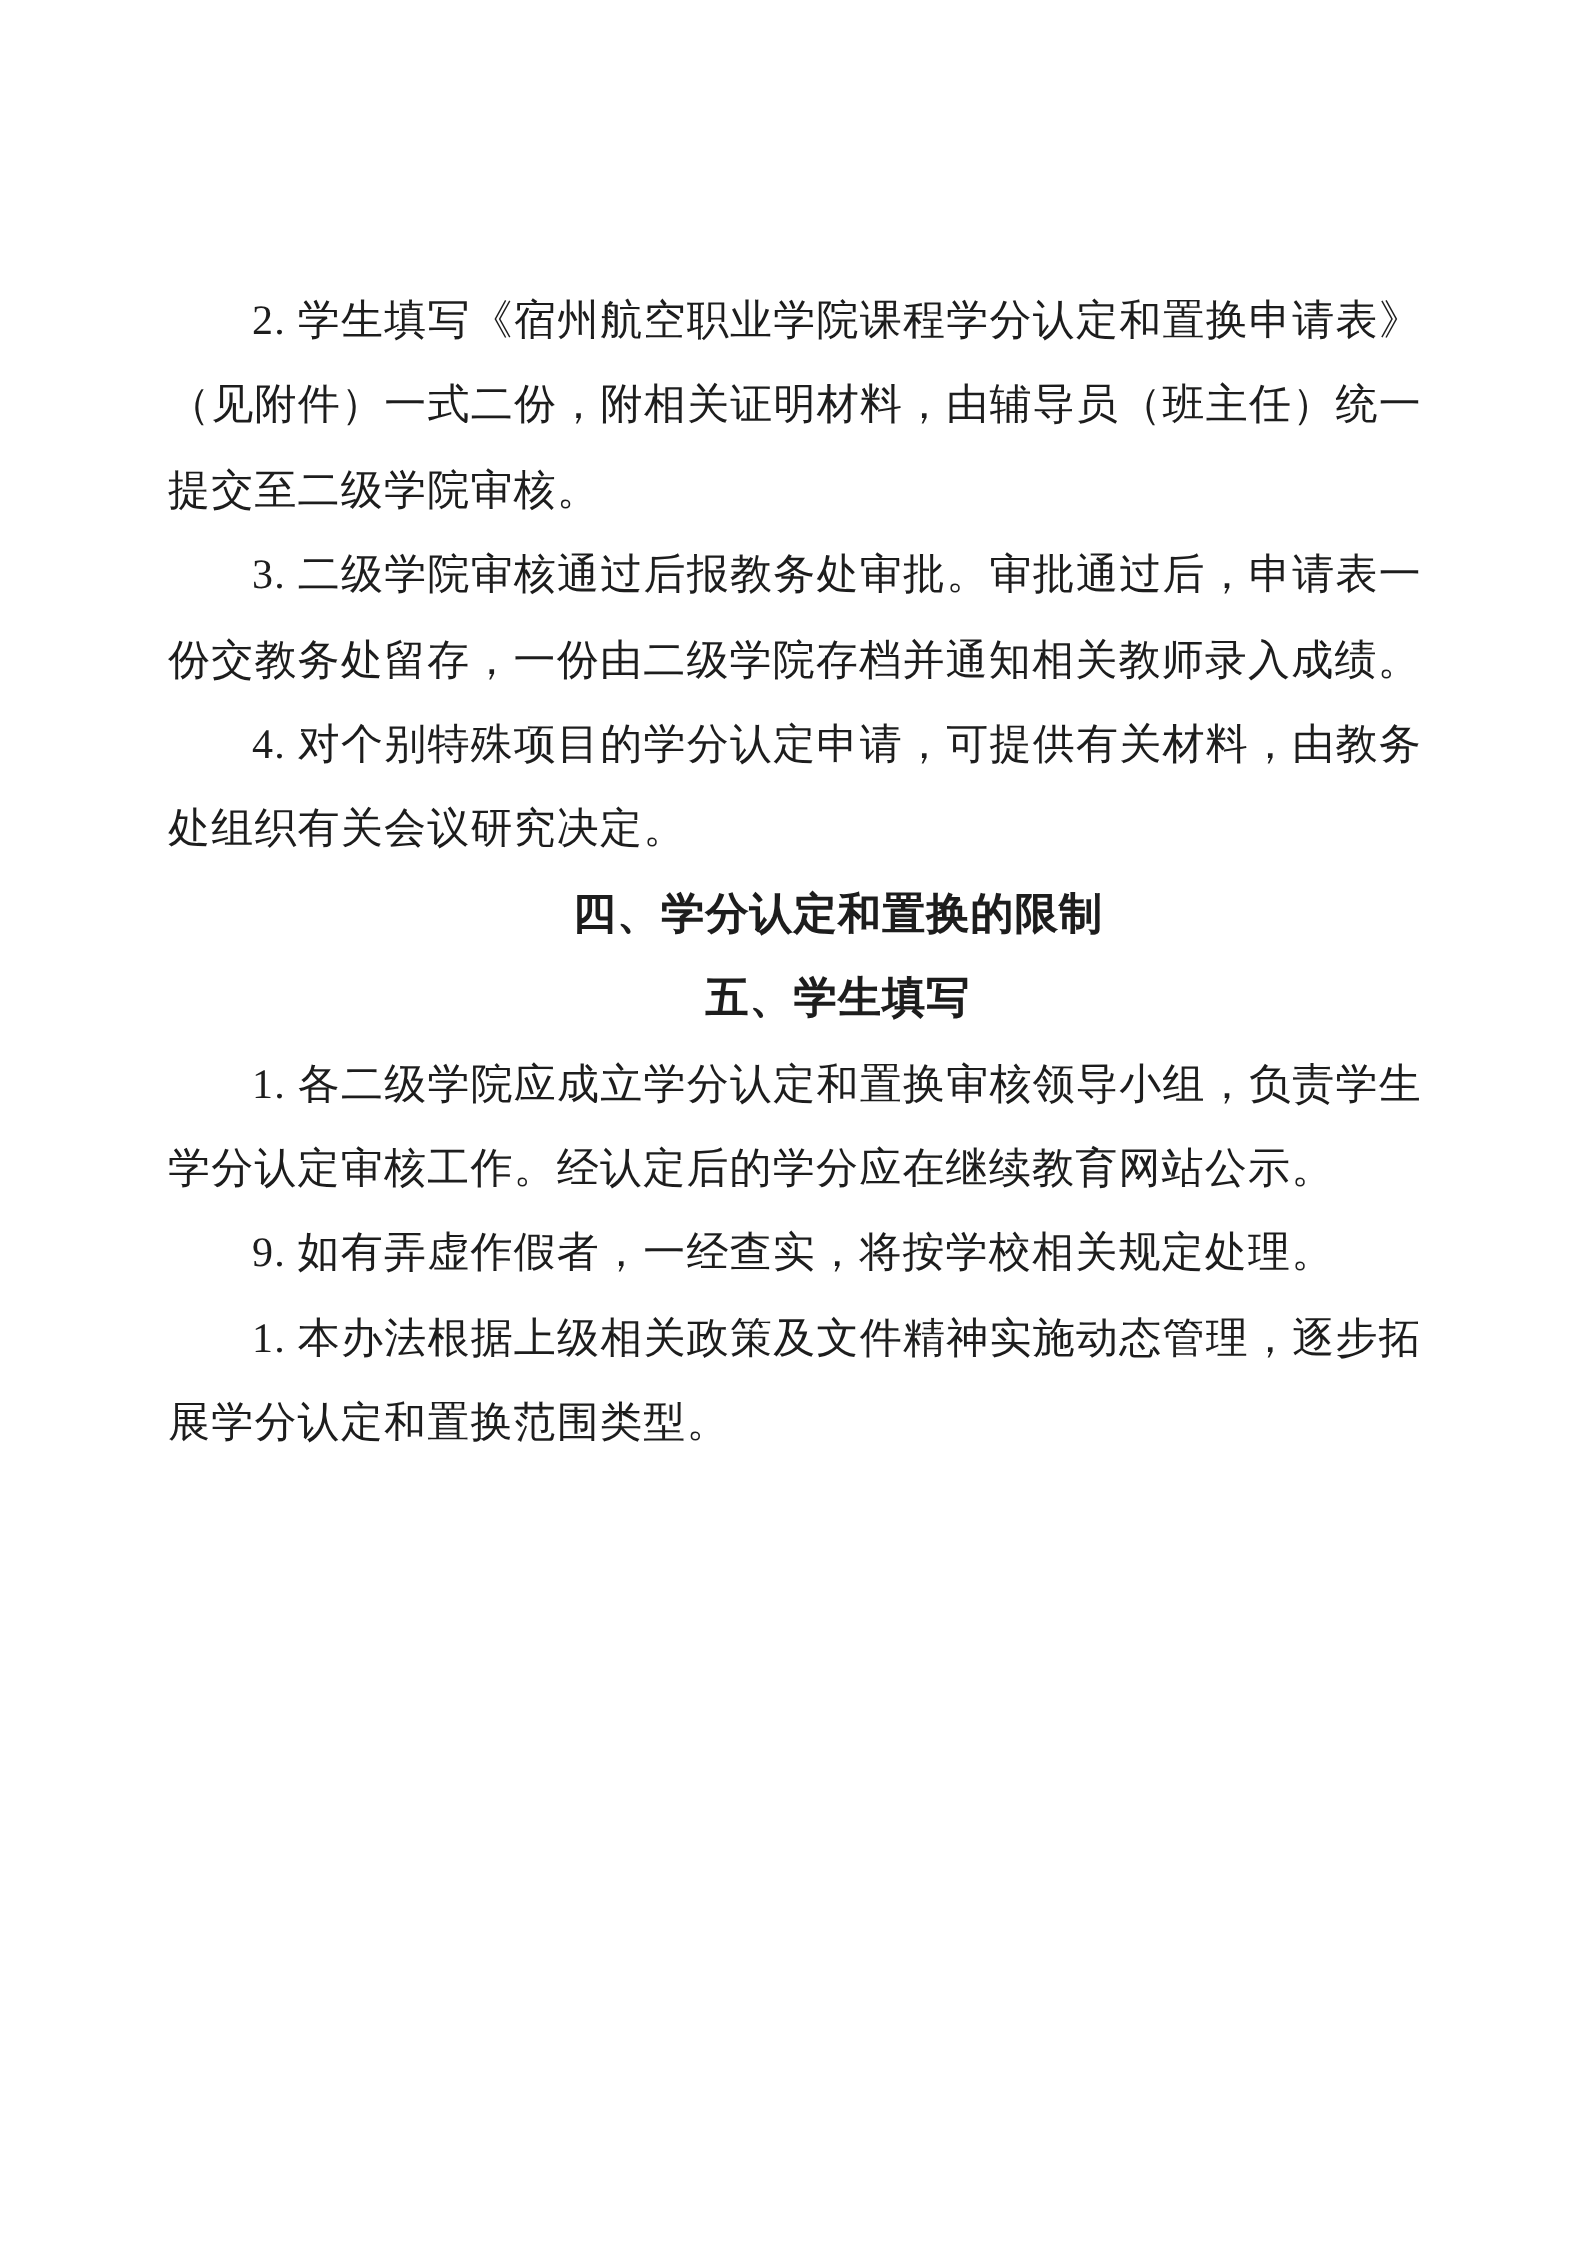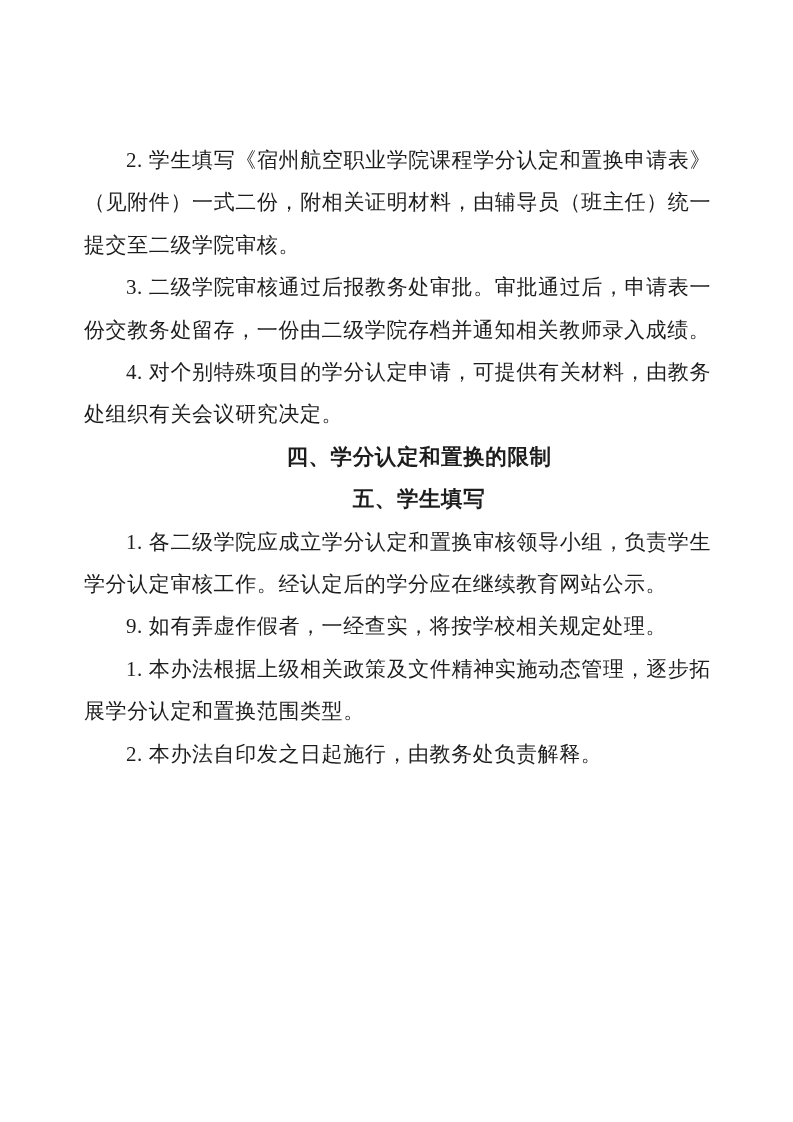--- a/index.html
+++ b/index.html
@@ -49,15 +49,14 @@
 <div class="page">
   <div class="doc-body">
       <p class="body-para">2. 学生填写《宿州航空职业学院课程学分认定和置换申请表》（见附件）一式二份，附相关证明材料，由辅导员（班主任）统一提交至二级学院审核。</p>
       <p class="body-para">3. 二级学院审核通过后报教务处审批。审批通过后，申请表一份交教务处留存，一份由二级学院存档并通知相关教师录入成绩。</p>
       <p class="body-para">4. 对个别特殊项目的学分认定申请，可提供有关材料，由教务处组织有关会议研究决定。</p>
       <p class="heading-para">四、学分认定和置换的限制</p>
       <p class="heading-para">五、学生填写</p>
       <p class="body-para">1. 各二级学院应成立学分认定和置换审核领导小组，负责学生学分认定审核工作。经认定后的学分应在继续教育网站公示。</p>
       <p class="body-para">9. 如有弄虚作假者，一经查实，将按学校相关规定处理。</p>
       <p class="body-para">1. 本办法根据上级相关政策及文件精神实施动态管理，逐步拓展学分认定和置换范围类型。</p>
-      <p class="body-para">2. 本办法自印发之日起施行，由教务处负责解释。</p>
     </div>
 </div>
 
 </body></html>

